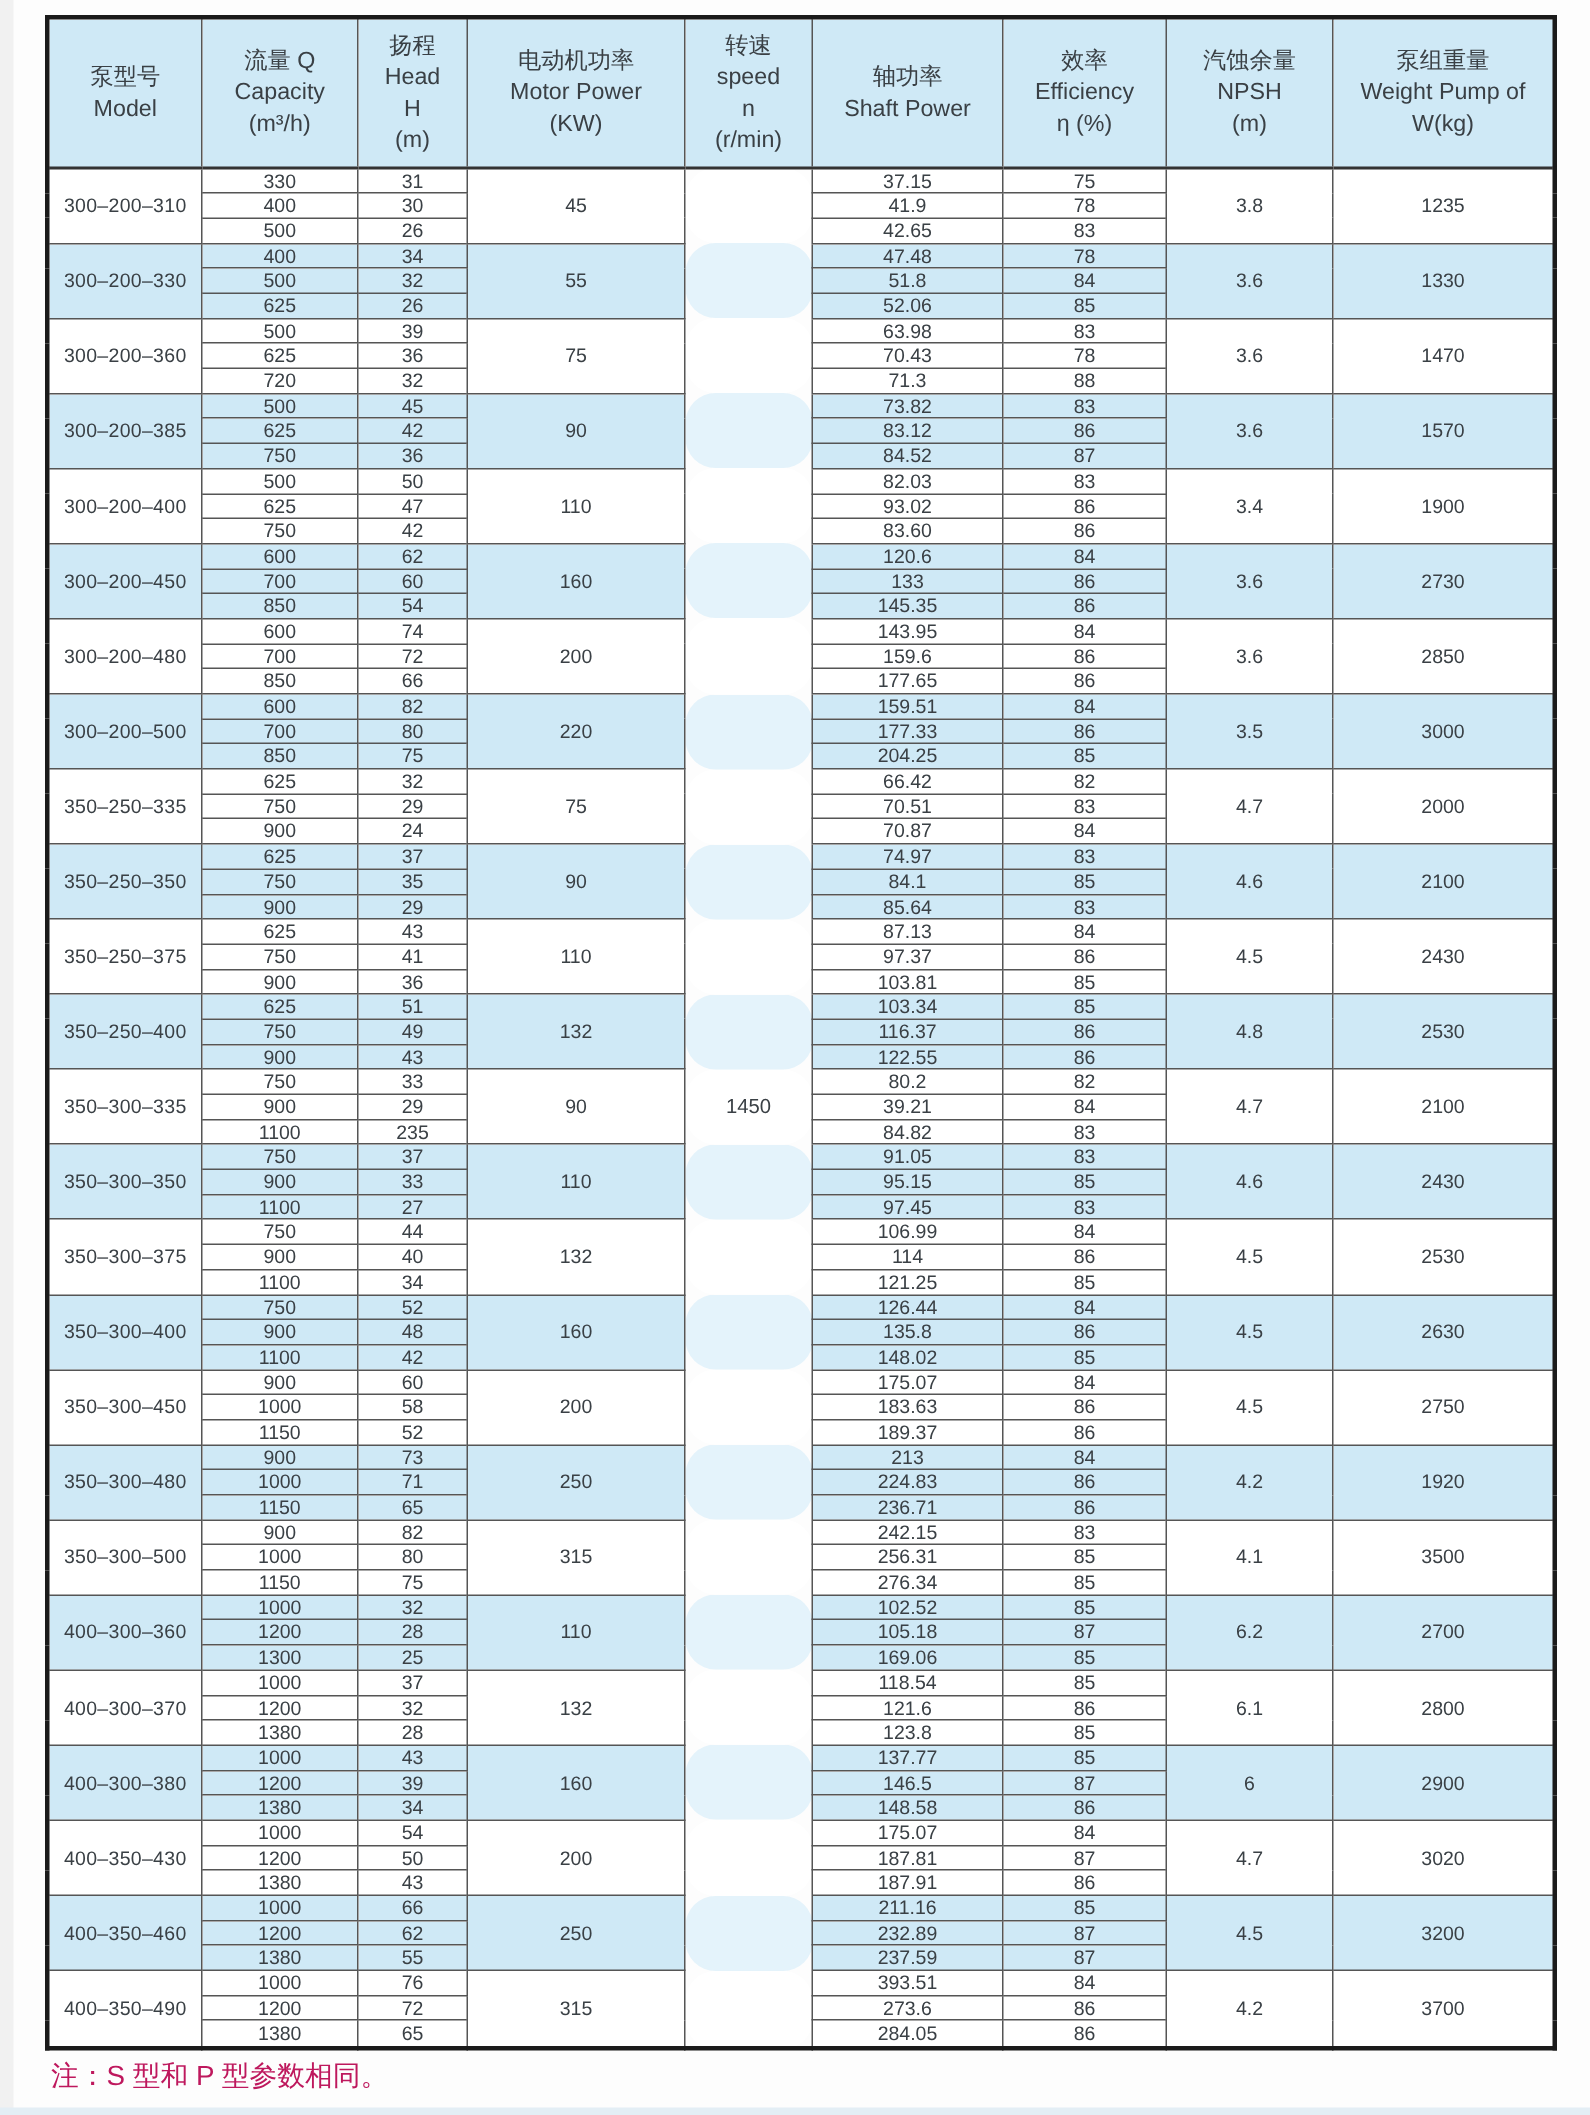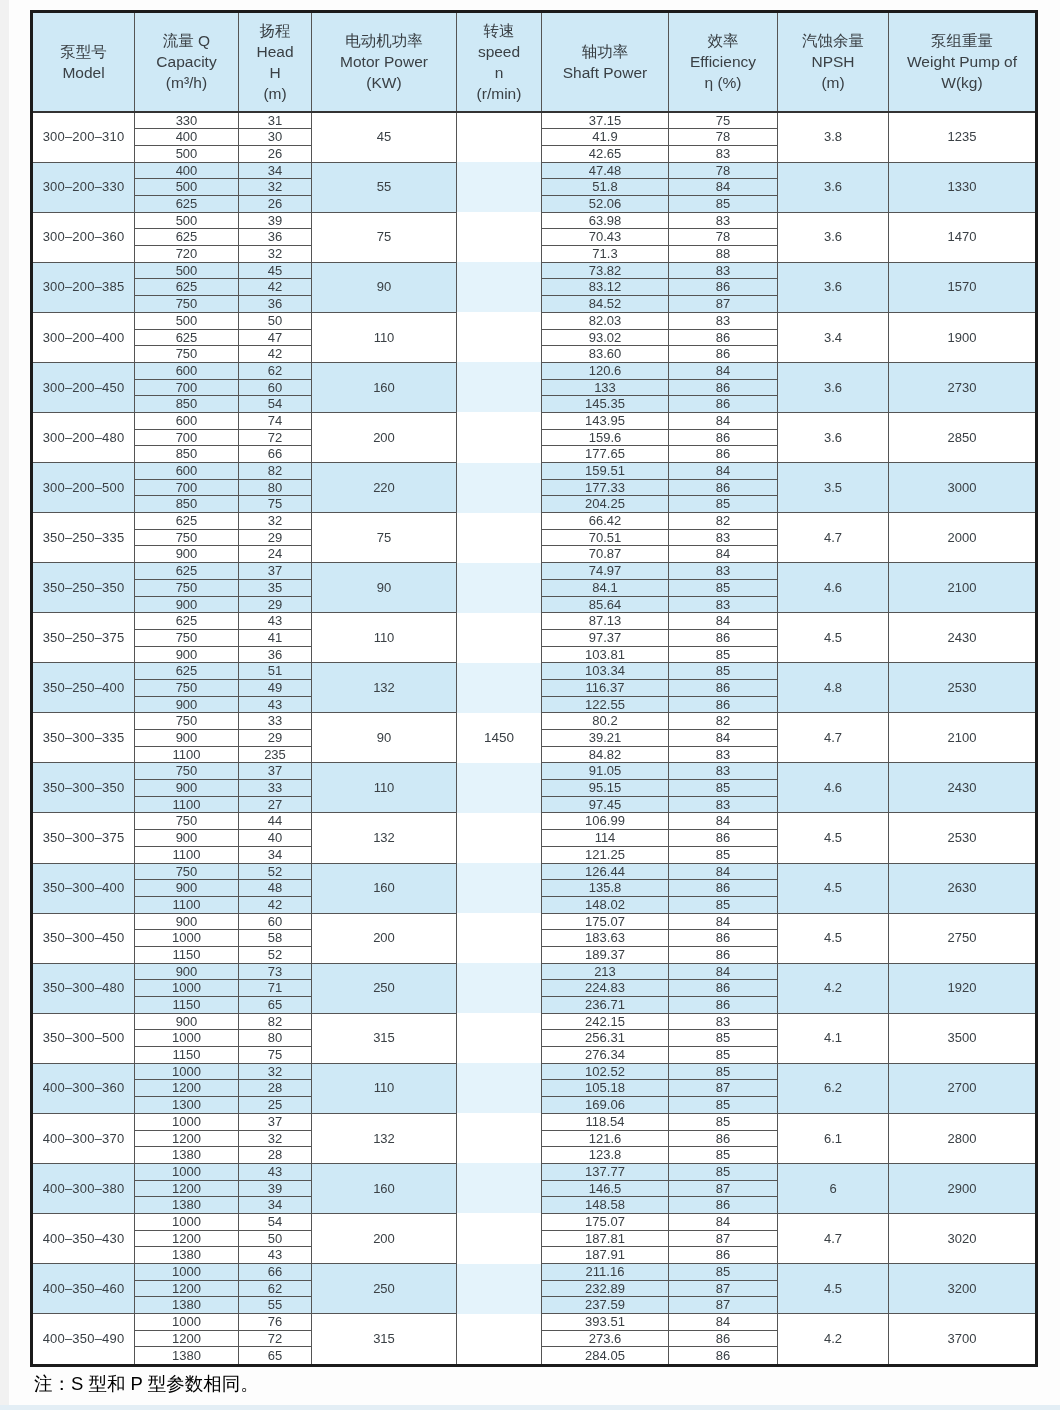--- a/index.html
+++ b/index.html
@@ -29,27 +29,27 @@
   .spec thead th{
     background:#cfe9f6;
     font-weight:400;font-size:15.5px;line-height:21px;
     border-bottom:2px solid #333;
   }
   .spec tbody td{
     font-size:13px;line-height:1.05;
     background:#ffffff;
   }
   .spec td.bg-blue{background:#cfe9f6;}
-  .spec td.speed{border-top:none;border-bottom:none;font-size:13.5px;}
+  .spec td.speed{border-top:none;border-bottom:none;font-size:13.5px;border-radius:20px;}
   .spec td.speed.bg-blue-light{background:#e4f3fb;}
   .spec td.model{font-size:13px;letter-spacing:0.2px;}
 
   .footer-note{
     position:absolute;left:34px;top:1371px;width:1000px;
-    font-size:18.5px;color:#000000;white-space:nowrap;
+    font-size:18.5px;color:#be185d;white-space:nowrap;
   }
   .footer-note .en{position:absolute;left:288px;top:1px;}
 </style>
 </head>
 <body>
 
 <div class="edge-left"></div>
 <div class="edge-bottom"></div>
 
 <table class="spec">

